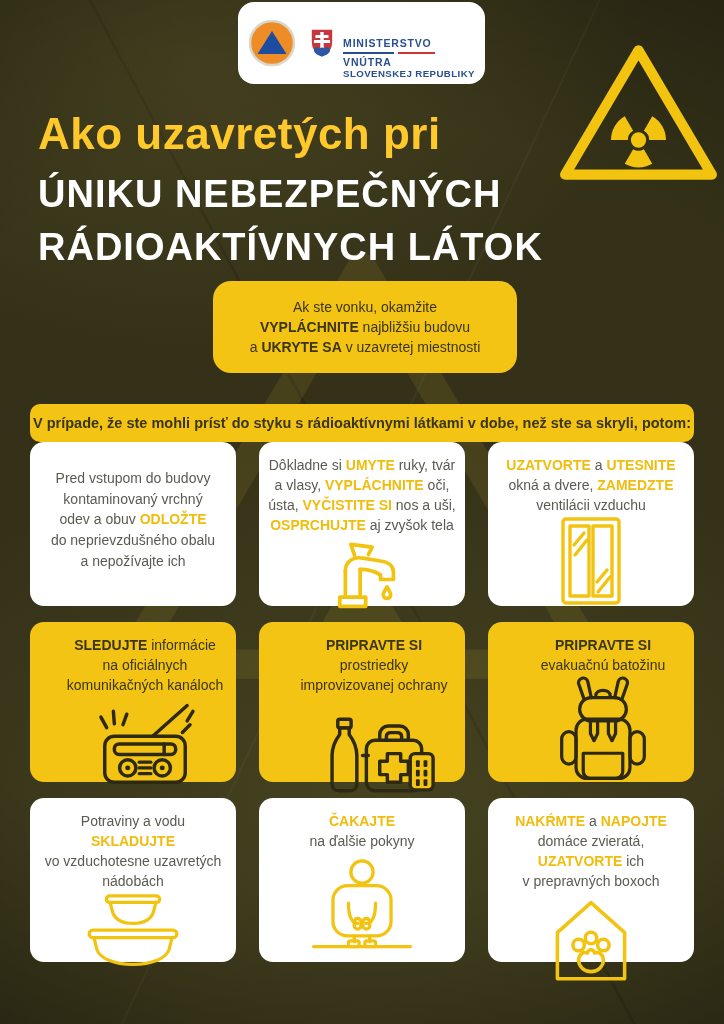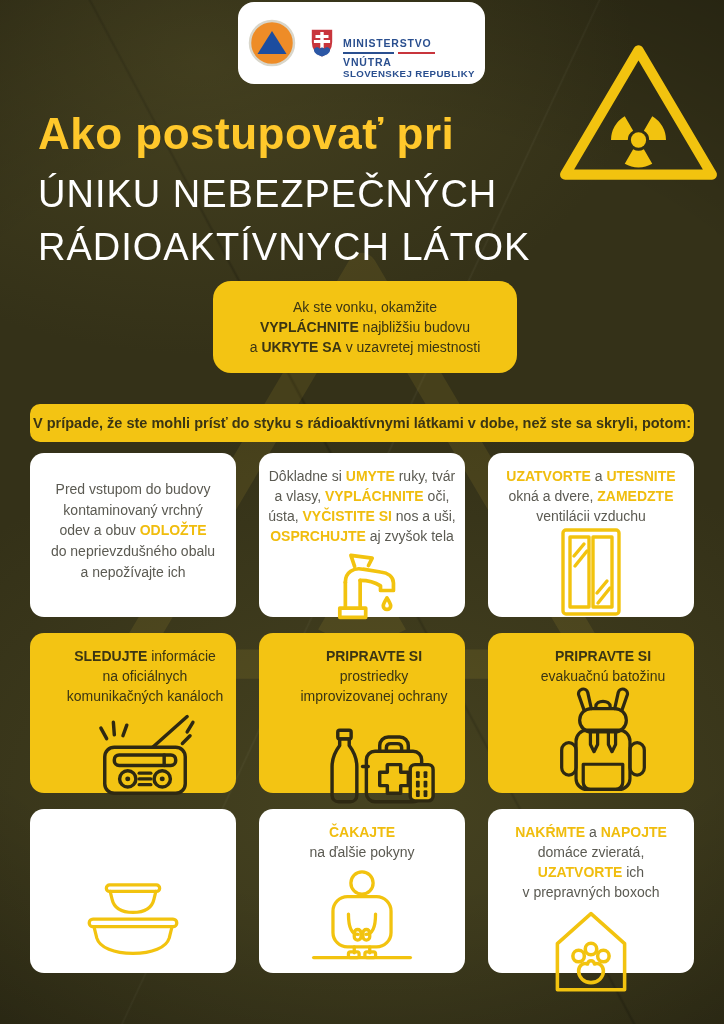--- a/index.html
+++ b/index.html
@@ -25,33 +25,33 @@
   .min-l1{font-size:10.5px;letter-spacing:.8px;}
   .min-rule{height:2px;width:92px;margin:2px 0 2px 0;
     background:linear-gradient(to right, var(--ministry-blue,#2a4f8f) 0 55%, #fff 55% 60%, var(--ministry-red,#c8353c) 60% 100%);}
   .min-l2{font-size:10.5px;letter-spacing:.8px;}
   .min-l3{font-size:9.7px;letter-spacing:.4px;}
   
   .hazard{left:557px;top:42px;width:163px;height:143px;}
   
   .title{left:38px;top:108px;width:650px;}
   .title-l1{color:var(--title-yellow,#ffc82b);font-size:44px;font-weight:bold;letter-spacing:.5px;line-height:52px;margin-bottom:8px;}
-  .title-l2,.title-l3{color:#fff;font-size:38px;font-weight:normal;letter-spacing:1px;line-height:53px;}
+  .title-l2,.title-l3{color:#fff;font-size:38px;font-weight:bold;letter-spacing:1px;line-height:53px;}
   
   .callout{left:213px;top:281px;width:304px;height:92px;background:var(--yellow,#f3c413);border-radius:18px;
     display:flex;align-items:center;justify-content:center;}
   .callout p{margin:8px;font-size:14px;line-height:1.45;color:var(--dark-text,#3b3513);
     text-align:center;white-space:pre-line;}
   .callout .em{font-weight:bold;}
   
   .banner{left:30px;top:404px;width:664px;height:38px;background:var(--yellow,#f3c413);border-radius:10px;
     display:flex;align-items:center;justify-content:center;}
   .banner p{margin:0;font-size:14.5px;font-weight:bold;color:var(--dark-text,#3b3513);text-align:left;}
   
-  .grid{left:30px;top:453px;width:664px;display:grid;
+  .grid{left:30px;top:442px;width:664px;display:grid;
     grid-template-columns:repeat(3,1fr);grid-template-rows:164px 160px 164px;column-gap:23px;row-gap:16px;}
   .card{border-radius:14px;display:flex;flex-direction:column;align-items:center;
     padding:14px 8px 10px 8px;box-sizing:border-box;}
   .card.white{background:#fff;}
   .card.yellow{background:var(--yellow,#f3c413);padding-left:32px;}
   .tx{margin:0;font-size:14px;line-height:1.42;text-align:center;white-space:pre-line;
     color:var(--body-text,#5b5a52);}
   .card.white .tx .em{color:var(--highlight,#f0bd0e);font-weight:bold;}
   .card.yellow .tx{color:var(--dark-text,#3b3513);}
   .card.yellow .tx .em{font-weight:bold;}
@@ -105,21 +105,21 @@
     <g transform="translate(80,96)" fill="currentColor">
       <circle r="7.5"></circle>
       <path transform="rotate(60)" d="M5.25 -9.09 L13.5 -23.38 A27 27 0 0 0 -13.5 -23.38 L-5.25 -9.09 A10.5 10.5 0 0 1 5.25 -9.09 Z"></path>
       <path transform="rotate(180)" d="M5.25 -9.09 L13.5 -23.38 A27 27 0 0 0 -13.5 -23.38 L-5.25 -9.09 A10.5 10.5 0 0 1 5.25 -9.09 Z"></path>
       <path transform="rotate(300)" d="M5.25 -9.09 L13.5 -23.38 A27 27 0 0 0 -13.5 -23.38 L-5.25 -9.09 A10.5 10.5 0 0 1 5.25 -9.09 Z"></path>
     </g>
   </svg>
 </div>
 
 <div class="abs title">
-  <div class="title-l1">Ako postupovať pri</div>
+  <div class="title-l1">Ako uzavretých pri</div>
   <div class="title-l2">ÚNIKU NEBEZPEČNÝCH</div>
   <div class="title-l3">RÁDIOAKTÍVNYCH LÁTOK</div>
 </div>
 
 <div class="abs callout">
   <p><span>Ak ste vonku, okamžite
 </span><span class="em">VYPLÁCHNITE</span><span> najbližšiu budovu
 a </span><span class="em">UKRYTE SA</span><span> v uzavretej miestnosti</span></p>
 </div>
 
@@ -235,20 +235,23 @@
         <rect x="8" y="62" width="16" height="36" rx="8"></rect>
         <rect x="84" y="62" width="16" height="36" rx="8"></rect>
         <path d="M32 86 H76 V106 C76 110 73 114 68 114 H40 C35 114 32 110 32 106 Z"></path>
         <path d="M40 50 V64 L44 72 L48 64 V50"></path>
         <path d="M60 50 V64 L64 72 L68 64 V50"></path>
       </g>
     </svg>
   </div>
 
   <div class="card white">
+    <p class="tx"><span>Potraviny a vodu </span><span class="em">SKLADUJTE</span><span>
+vo vzduchotesne uzavretých
+nádobách</span></p>
     <svg class="icn icn-y" width="112" height="80" viewBox="0 0 116 84">
       <g class="stroke" stroke-width="3.4">
         <rect x="30" y="4" width="56" height="7" rx="3.5"></rect>
         <path d="M34 11 L36 19 C38 28 46 33 58 33 C70 33 78 28 80 19 L82 11"></path>
         <rect x="12" y="40" width="92" height="8" rx="4"></rect>
         <path d="M17 48 L20 60 C23 70 38 76 58 76 C78 76 93 70 96 60 L99 48"></path>
       </g>
     </svg>
   </div>
 

